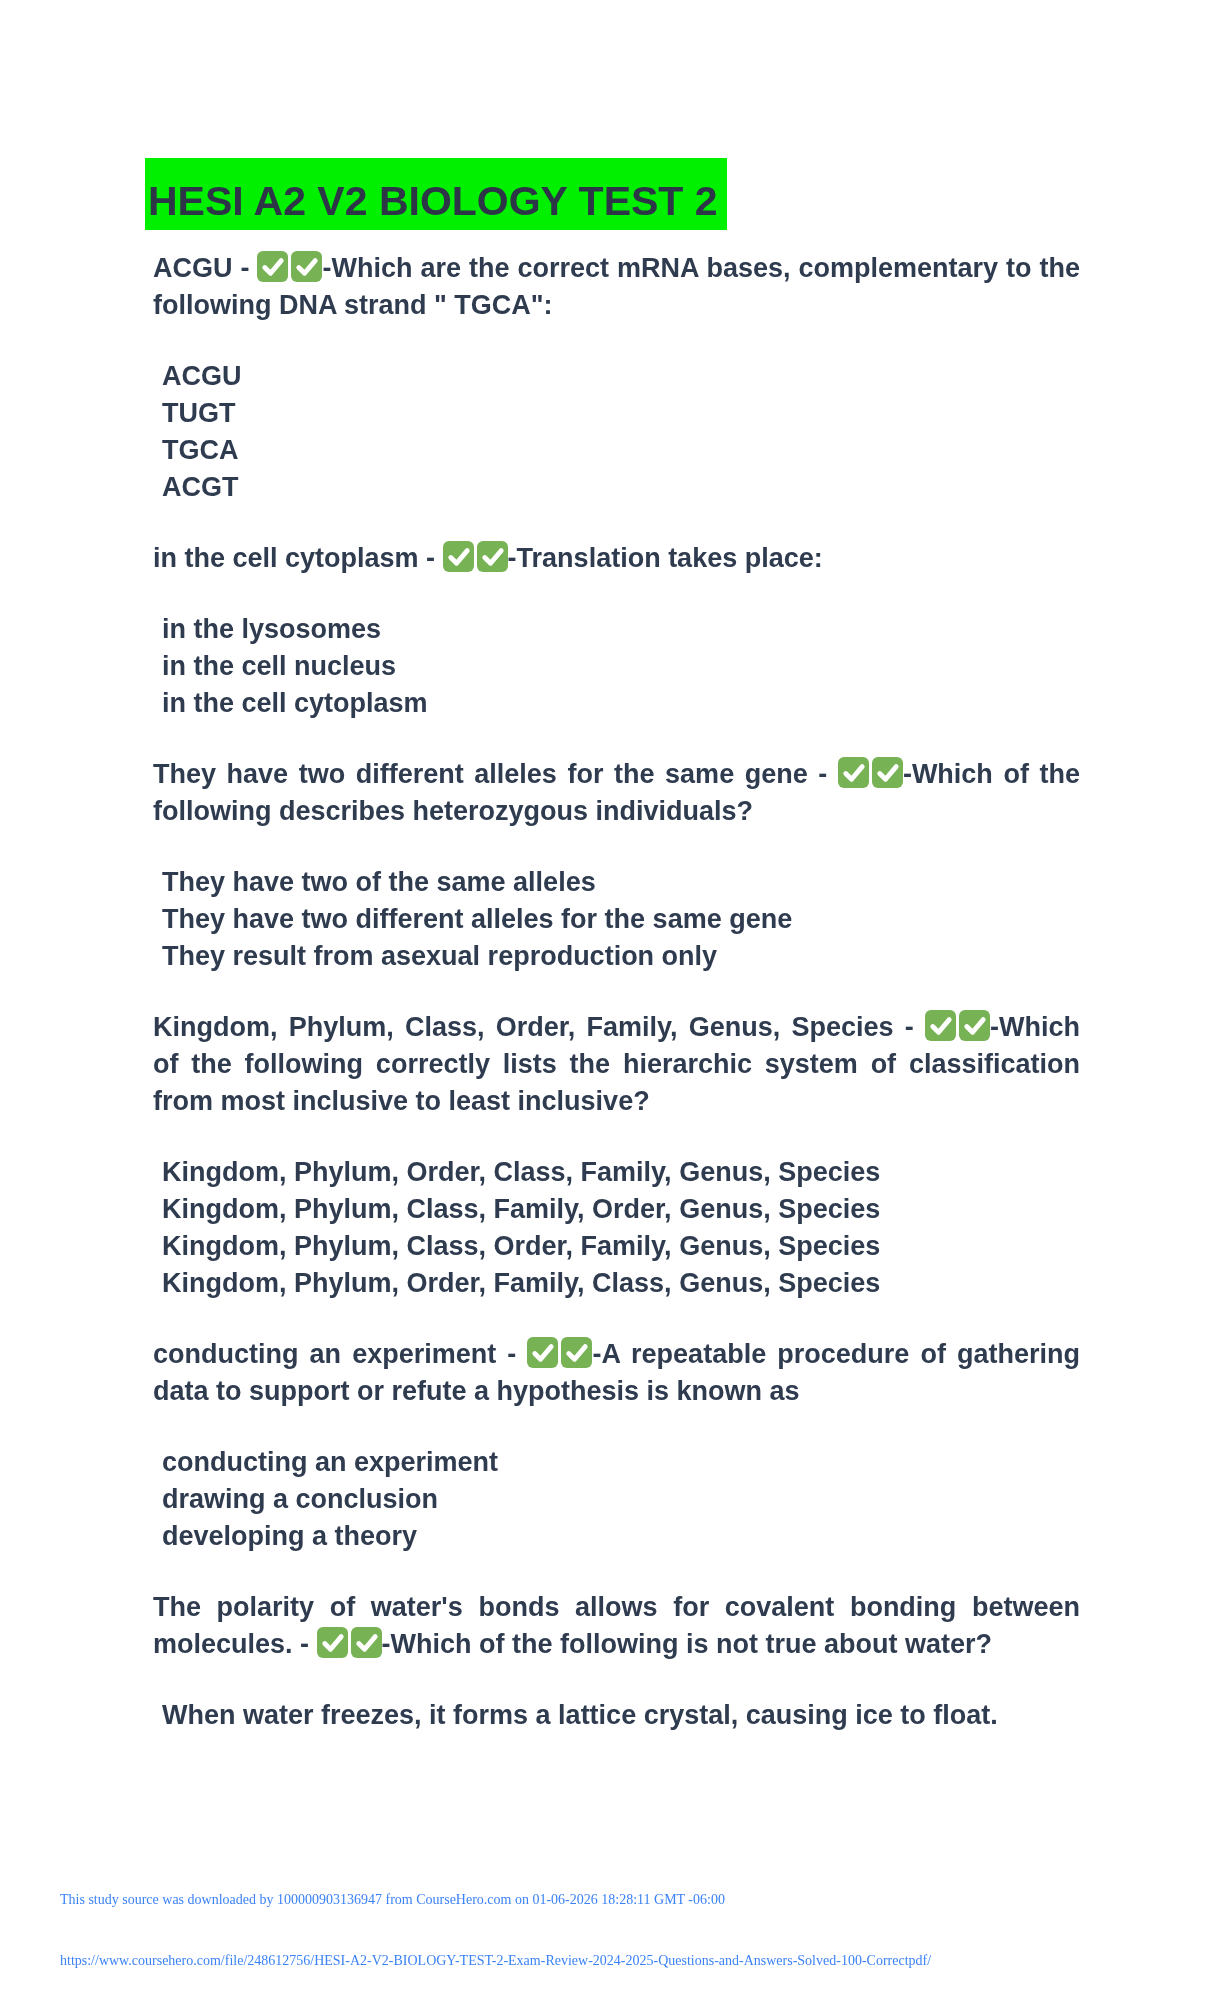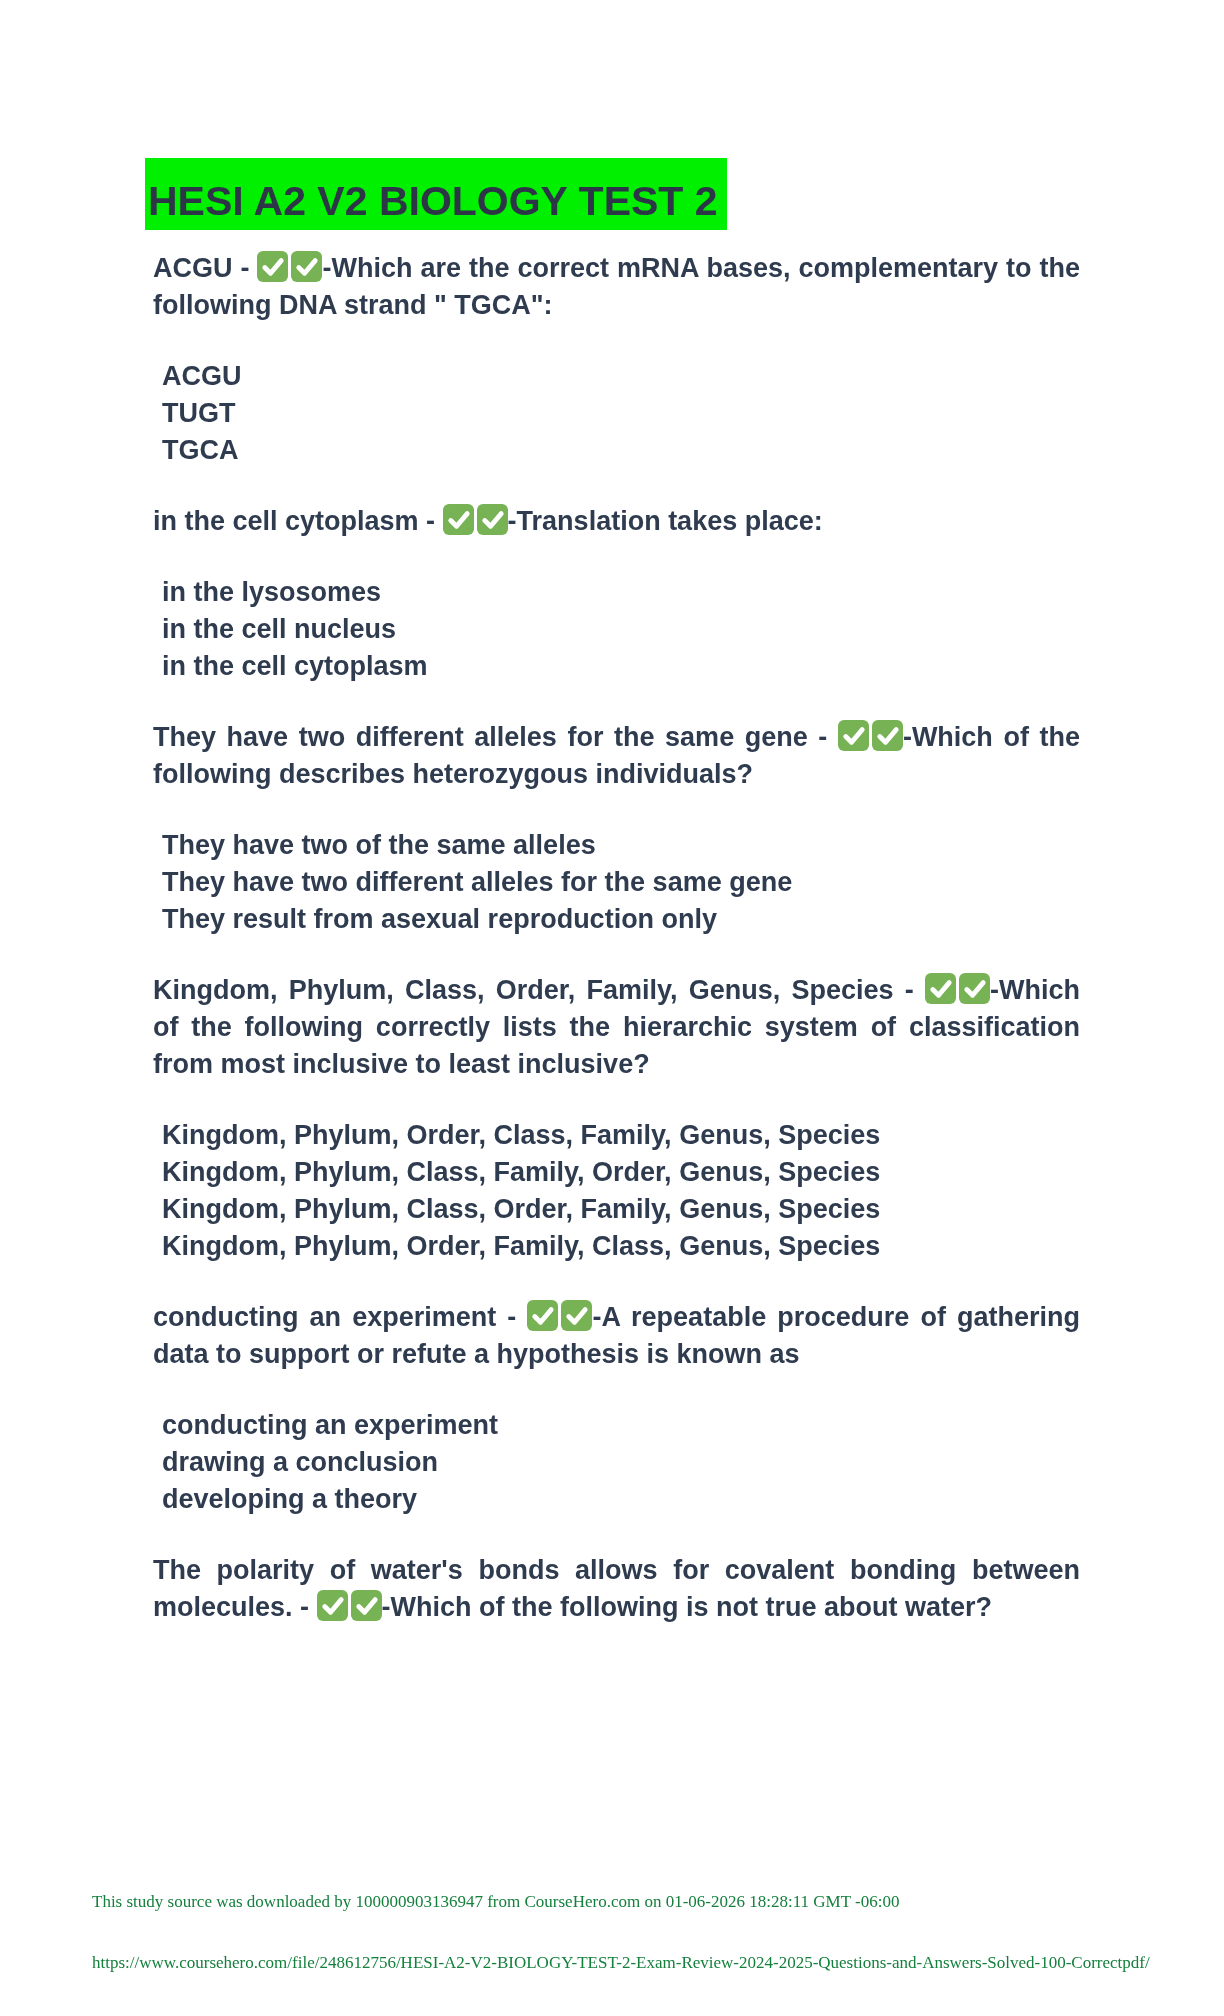--- a/index.html
+++ b/index.html
@@ -49,25 +49,24 @@
     border-radius: 6px;
     vertical-align: -5px;
     position: relative;
   }
   .chk + .chk { margin-left: 3px; }
   .chk svg { position: absolute; left: 0; top: 0; width: 100%; height: 100%; }
   .footer-line {
     position: absolute;
     left: 60px;
     font-family: "Liberation Serif", serif;
-    font-size: 17px;
+    font-size: 14px;
     font-weight: 400;
-    color: #15803d;
+    color: #3b82f6;
     white-space: nowrap;
-    margin-left: 32px;
   }
   .footer-line.l1 { top: 1892px; }
   .footer-line.l2 { top: 1953px; }
 </style>
 </head>
 <body>
 
 <div class="content">
 
   <h1 class="title">HESI A2 V2 BIOLOGY TEST 2</h1>
@@ -76,20 +75,21 @@
   <section class="qa">
     <p class="q"><span>ACGU</span><span> - </span><span class="checks"><span class="chk"><svg viewBox="0 0 32 32">
               <path d="M8 17 L14 23 L25 10" stroke="#ffffff" stroke-width="5" fill="none" stroke-linecap="round" stroke-linejoin="round"></path>
             </svg></span><span class="chk"><svg viewBox="0 0 32 32">
               <path d="M8 17 L14 23 L25 10" stroke="#ffffff" stroke-width="5" fill="none" stroke-linecap="round" stroke-linejoin="round"></path>
             </svg></span></span><span>-</span><span>Which are the correct mRNA bases, complementary to the following DNA strand " TGCA":</span></p>
     <ul class="opts">
       <li class="opt">ACGU</li>
       <li class="opt">TUGT</li>
       <li class="opt">TGCA</li>
+      <li class="opt">ACGT</li>
     </ul>
   </section>
 
   
   <section class="qa">
     <p class="q"><span>in the cell cytoplasm</span><span> - </span><span class="checks"><span class="chk"><svg viewBox="0 0 32 32">
               <path d="M8 17 L14 23 L25 10" stroke="#ffffff" stroke-width="5" fill="none" stroke-linecap="round" stroke-linejoin="round"></path>
             </svg></span><span class="chk"><svg viewBox="0 0 32 32">
               <path d="M8 17 L14 23 L25 10" stroke="#ffffff" stroke-width="5" fill="none" stroke-linecap="round" stroke-linejoin="round"></path>
             </svg></span></span><span>-</span><span>Translation takes place:</span></p>
@@ -143,18 +143,21 @@
     </ul>
   </section>
 
   
   <section class="qa">
     <p class="q"><span>The polarity of water's bonds allows for covalent bonding between molecules.</span><span> - </span><span class="checks"><span class="chk"><svg viewBox="0 0 32 32">
               <path d="M8 17 L14 23 L25 10" stroke="#ffffff" stroke-width="5" fill="none" stroke-linecap="round" stroke-linejoin="round"></path>
             </svg></span><span class="chk"><svg viewBox="0 0 32 32">
               <path d="M8 17 L14 23 L25 10" stroke="#ffffff" stroke-width="5" fill="none" stroke-linecap="round" stroke-linejoin="round"></path>
             </svg></span></span><span>-</span><span>Which of the following is not true about water?</span></p>
+    <ul class="opts">
+      <li class="opt">When water freezes, it forms a lattice crystal, causing ice to float.</li>
+    </ul>
   </section>
 
 </div>
 
 <div class="footer-line l1">This study source was downloaded by 100000903136947 from CourseHero.com on 01-06-2026 18:28:11 GMT -06:00</div>
 <div class="footer-line l2">https://www.coursehero.com/file/248612756/HESI-A2-V2-BIOLOGY-TEST-2-Exam-Review-2024-2025-Questions-and-Answers-Solved-100-Correctpdf/</div>
 
 </body></html>

